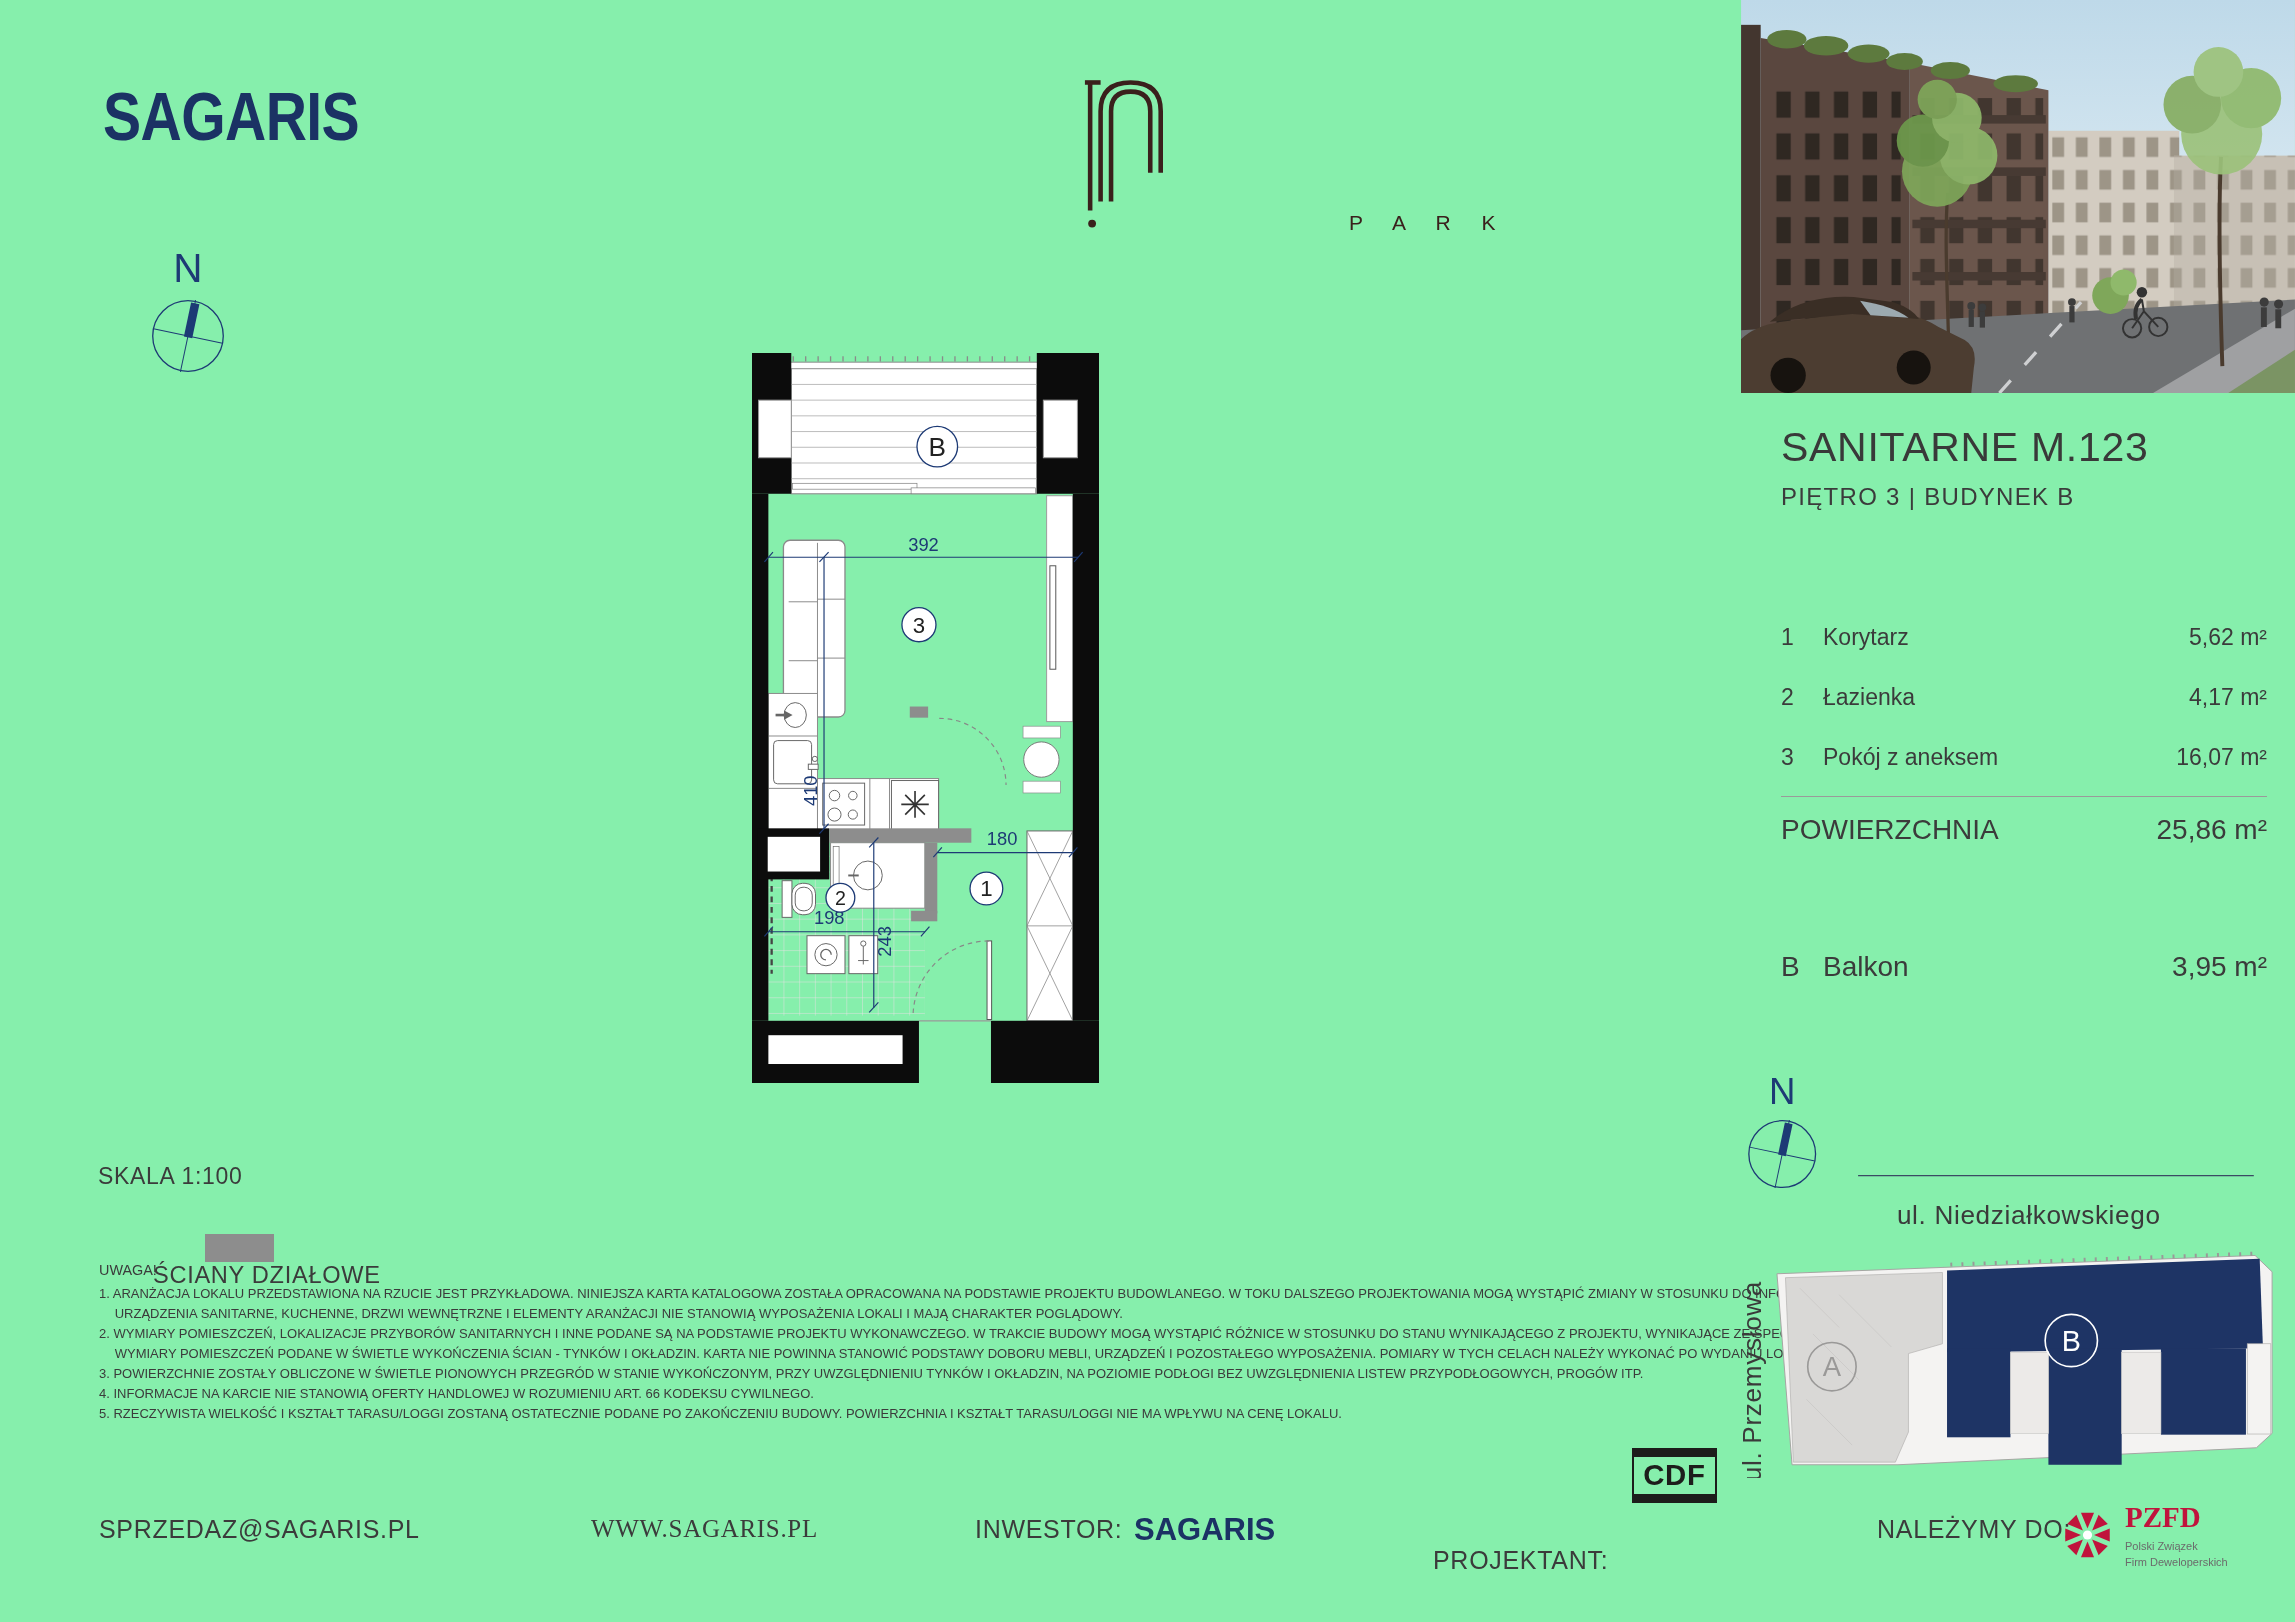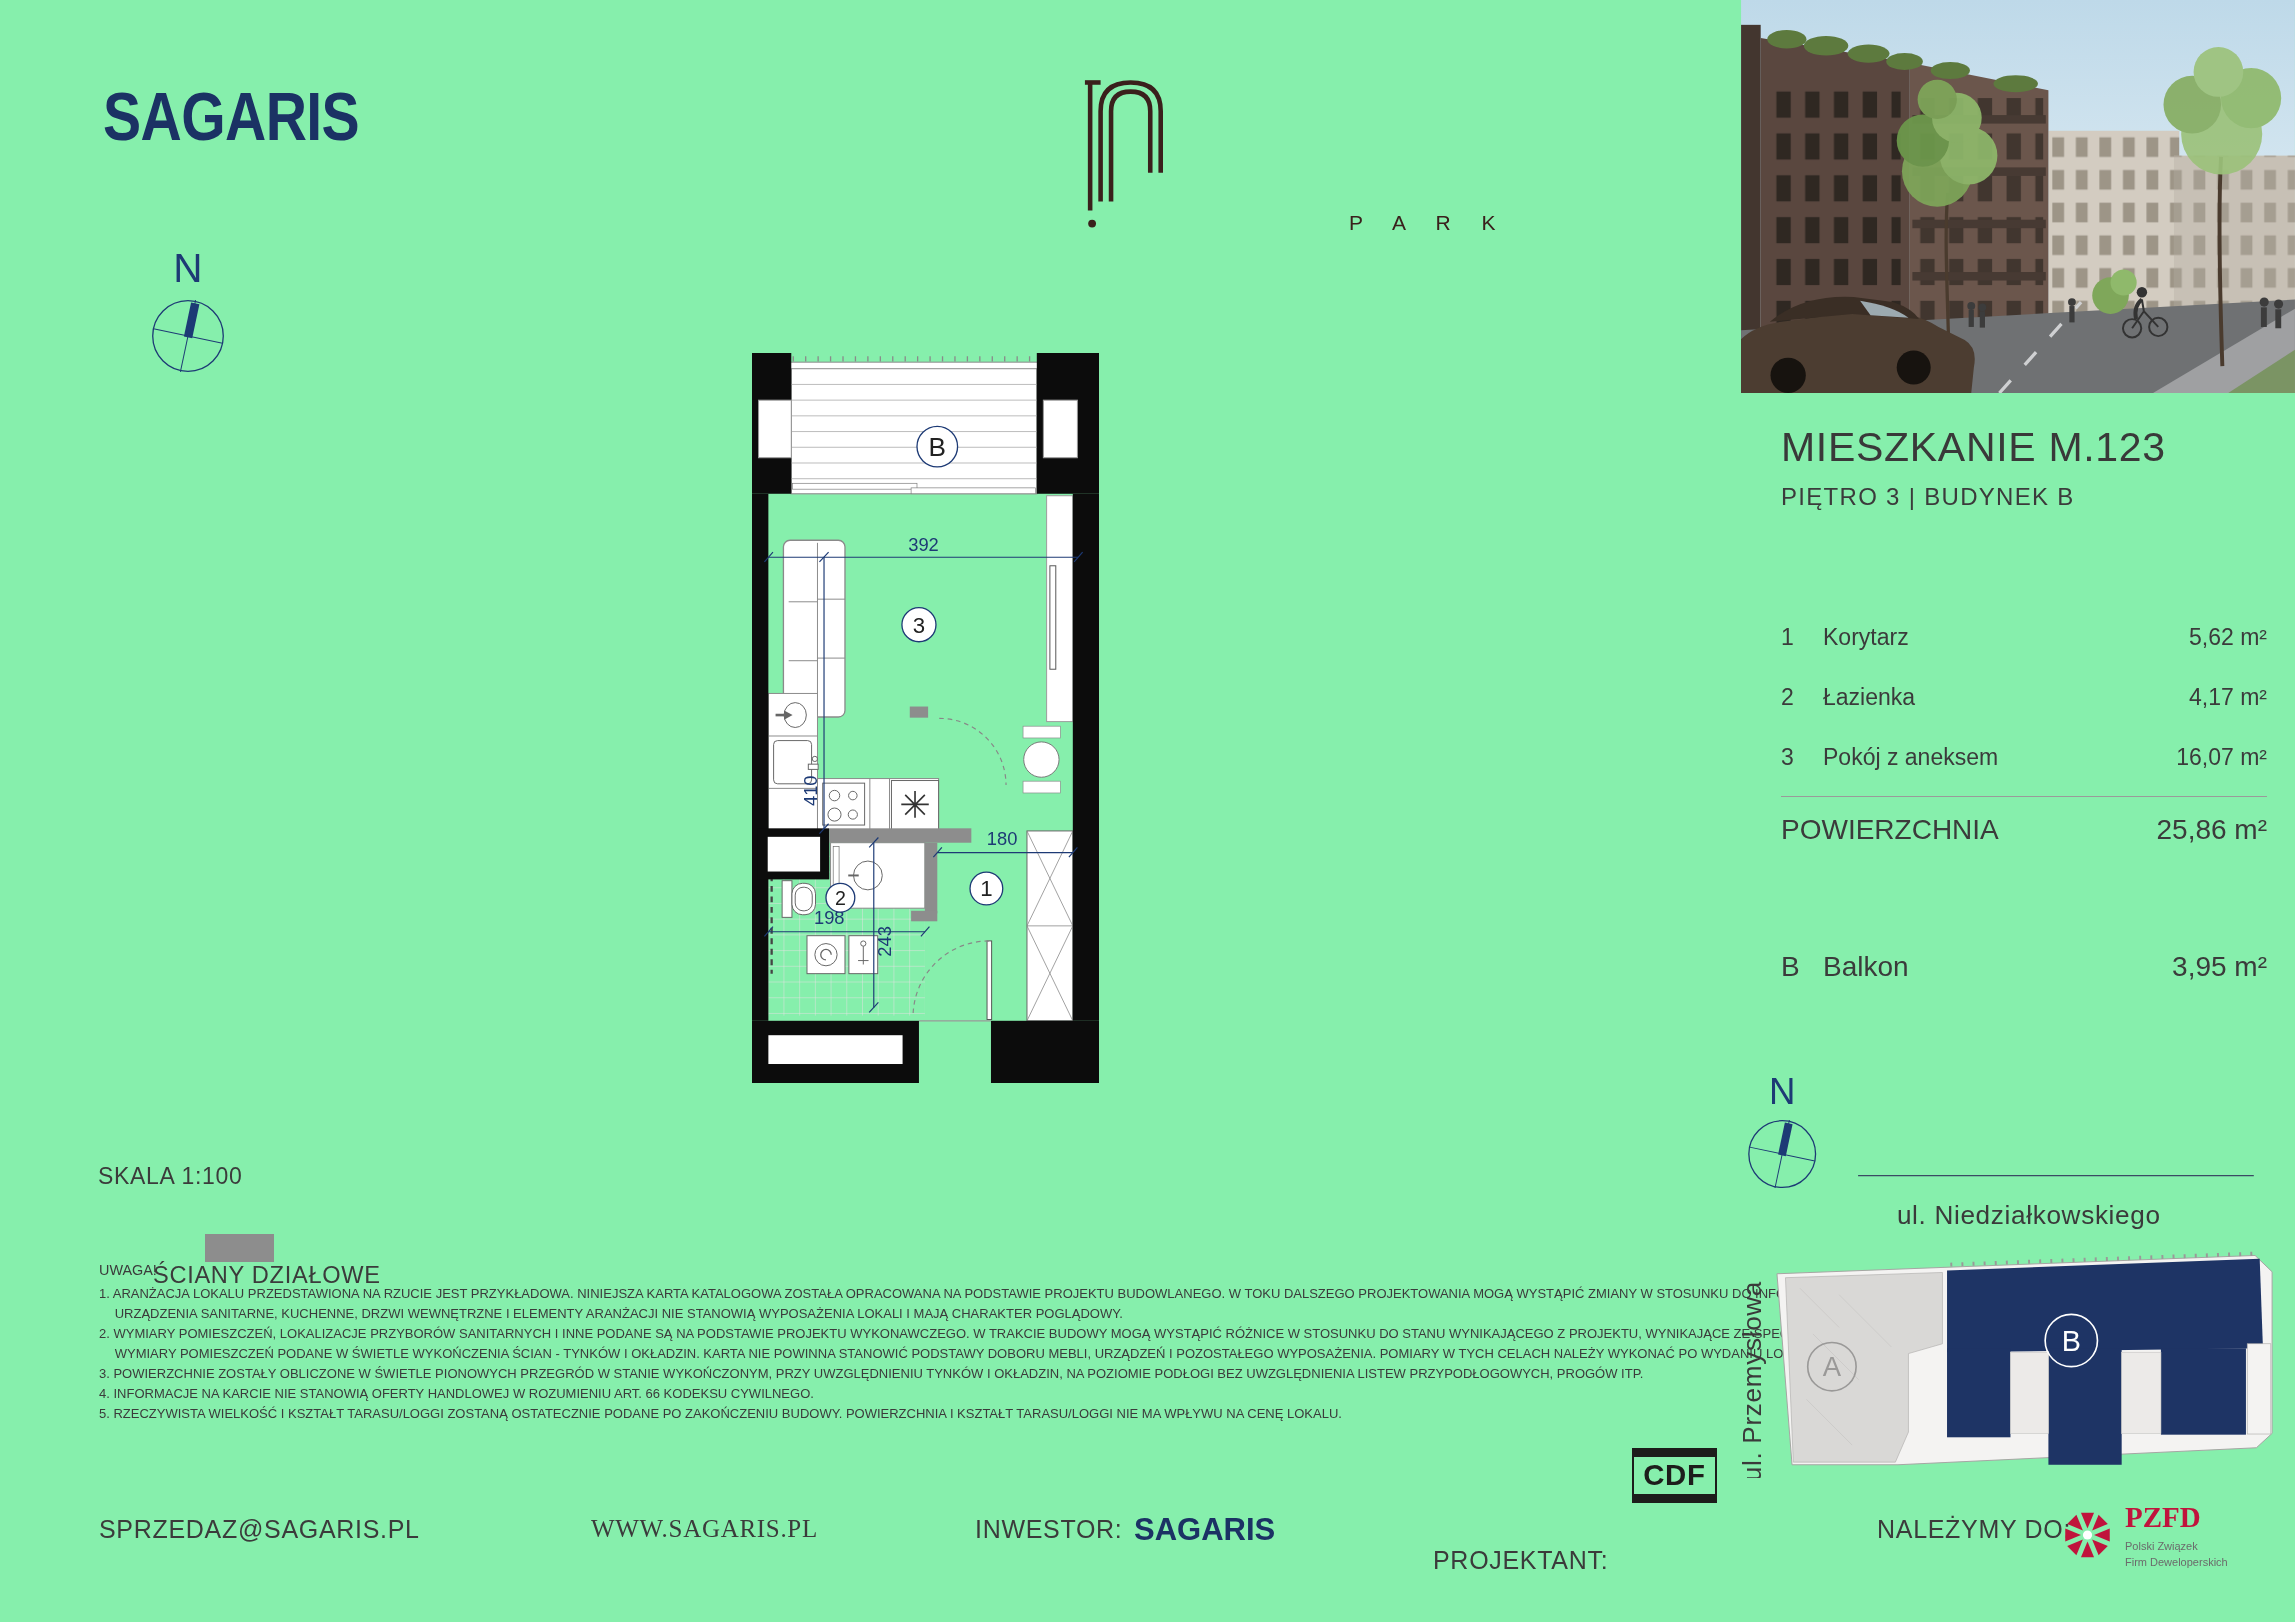--- a/index.html
+++ b/index.html
@@ -339,21 +339,21 @@
         <text x="255" y="427" font-size="34" fill="#222" text-anchor="middle">3</text>
         <circle cx="358" cy="818" r="25" fill="#fff" stroke="#1d3a75" stroke-width="2"></circle>
         <text x="358" y="830" font-size="34" fill="#222" text-anchor="middle">1</text>
         <circle cx="135" cy="832" r="22" fill="#fff" stroke="#1d3a75" stroke-width="2"></circle>
         <text x="135" y="843" font-size="30" fill="#222" text-anchor="middle">2</text>
       </g>
     </svg>
   </div>
 
   <div class="abs info">
-    <div class="info-title">MIESZKANIE M.123</div>
+    <div class="info-title">SANITARNE M.123</div>
     <div class="info-sub">PIĘTRO 3 | BUDYNEK B</div>
     <div class="rooms">
       <div class="room-row">
         <span class="room-no">1</span>
         <span class="room-name">Korytarz</span>
         <span class="room-area">5,62 m²</span>
       </div>
       <div class="room-row">
         <span class="room-no">2</span>
         <span class="room-name">Łazienka</span>

